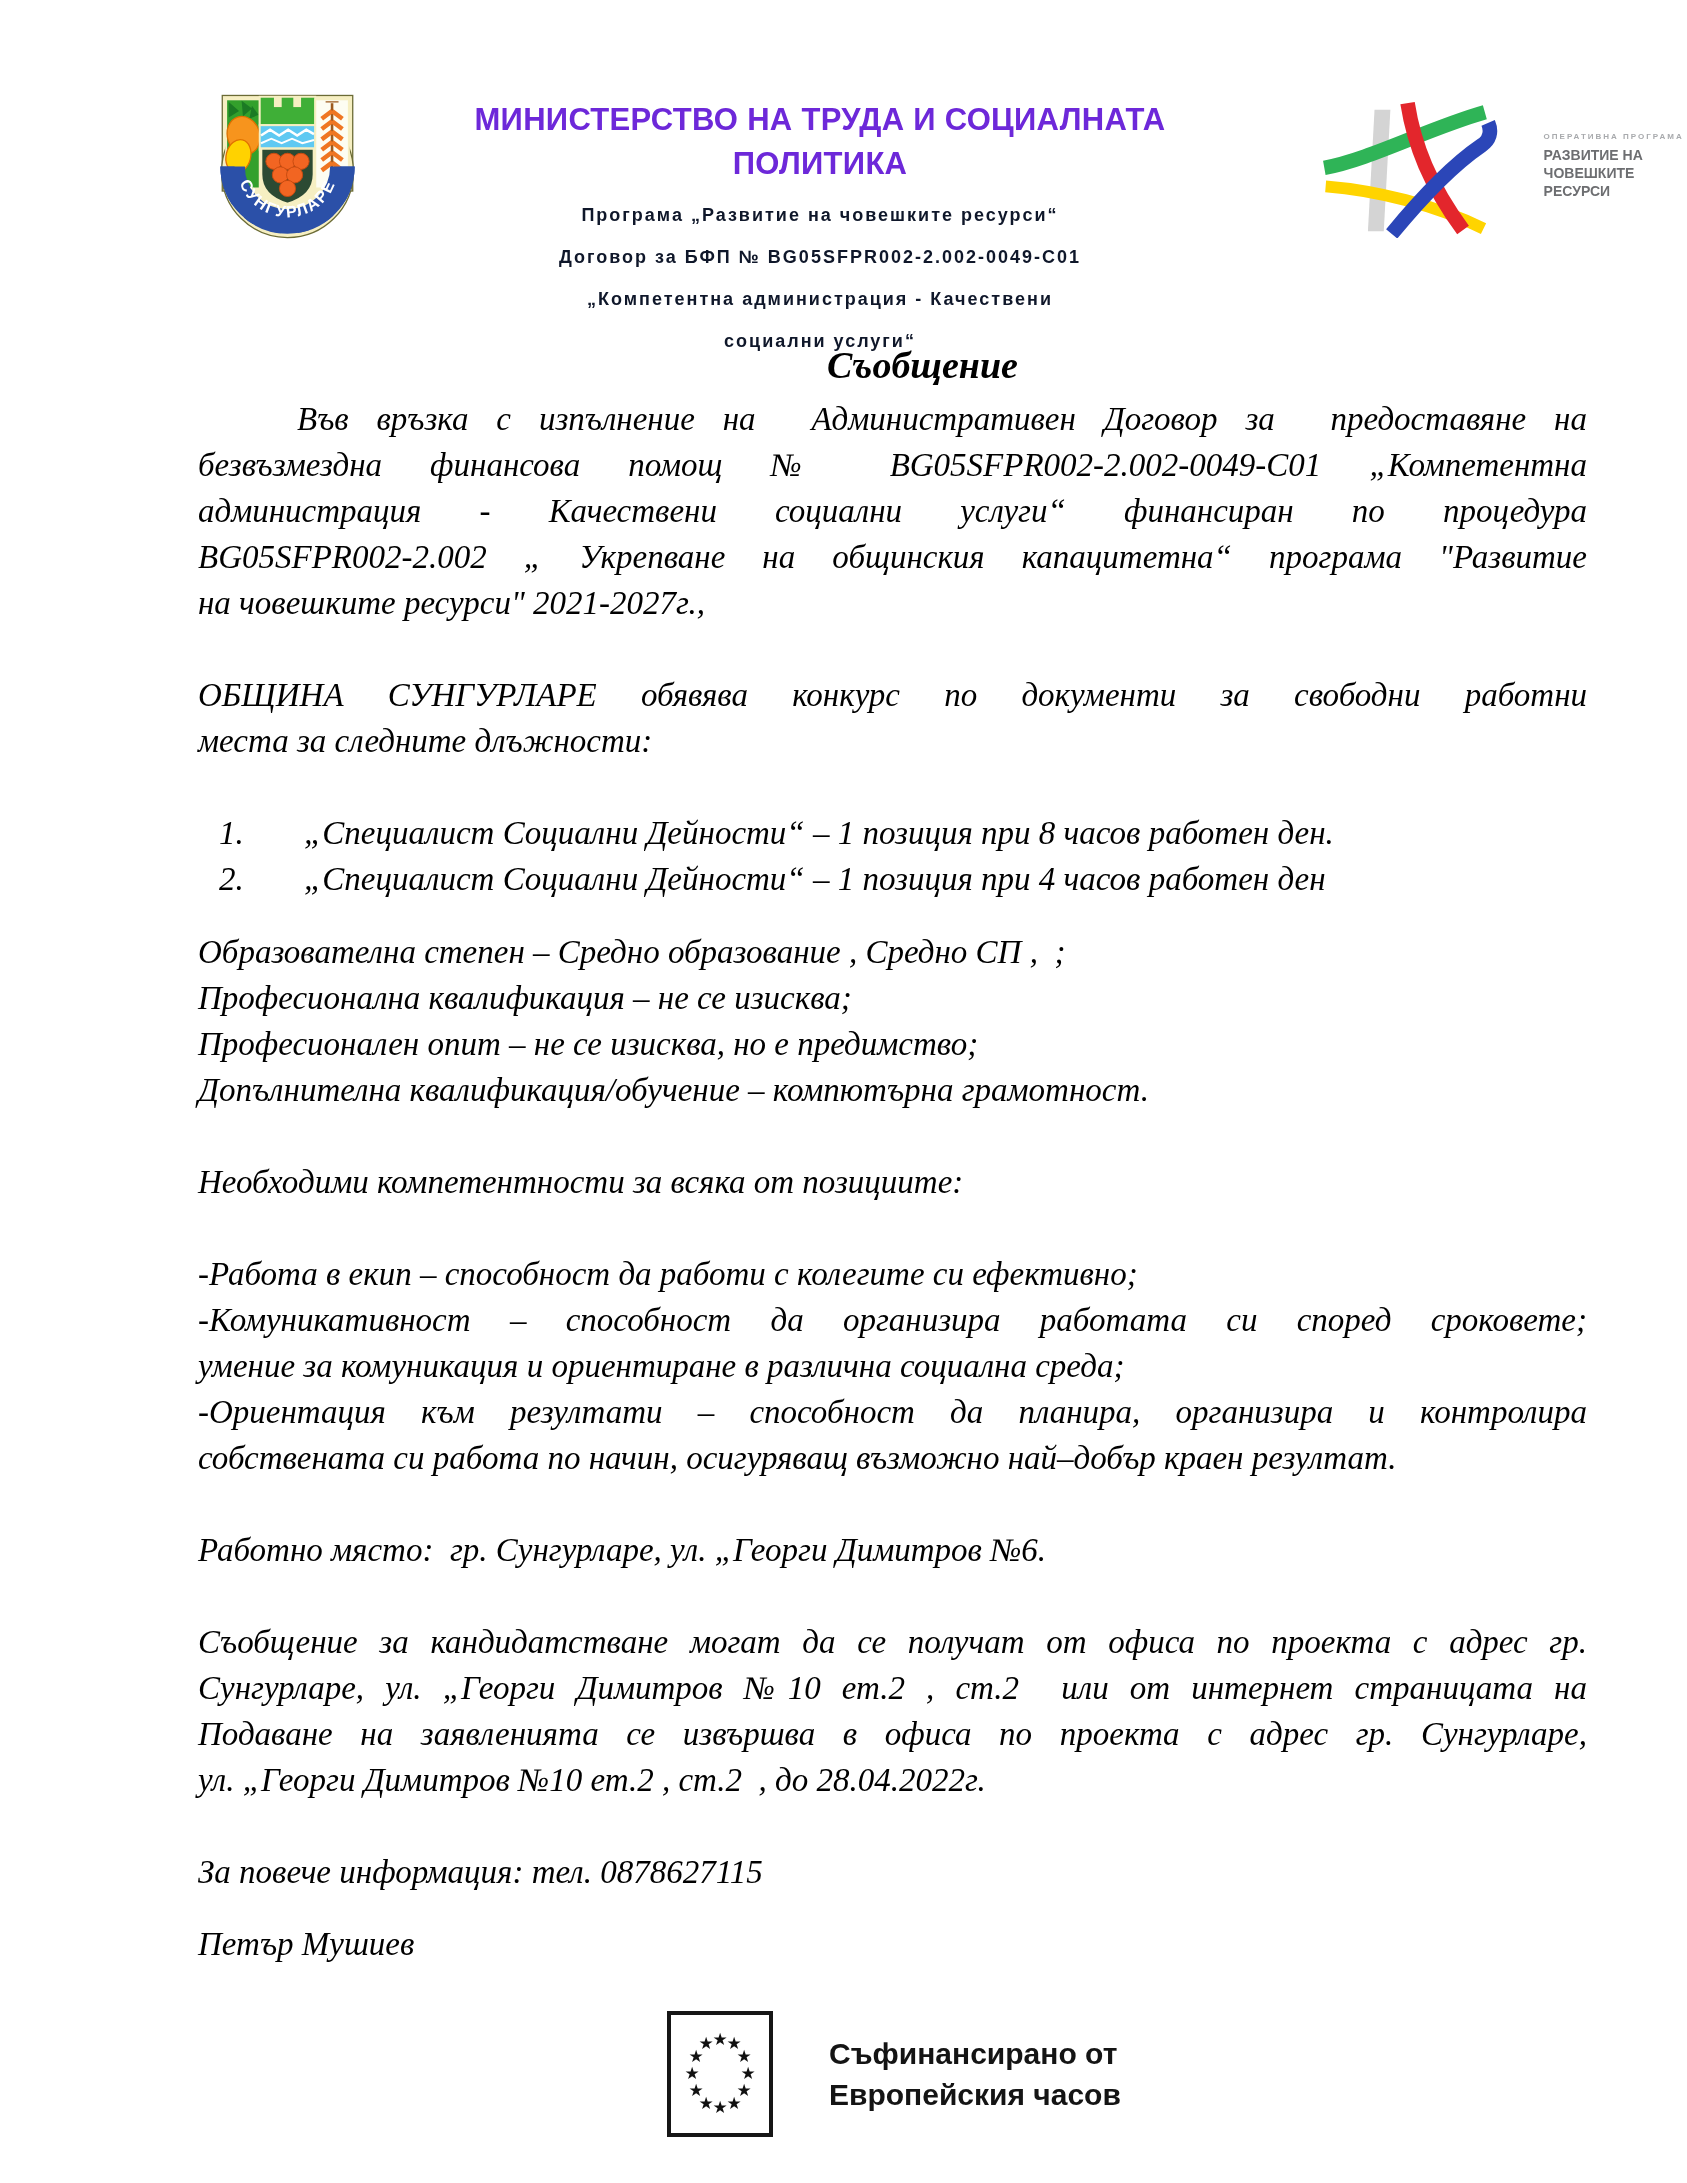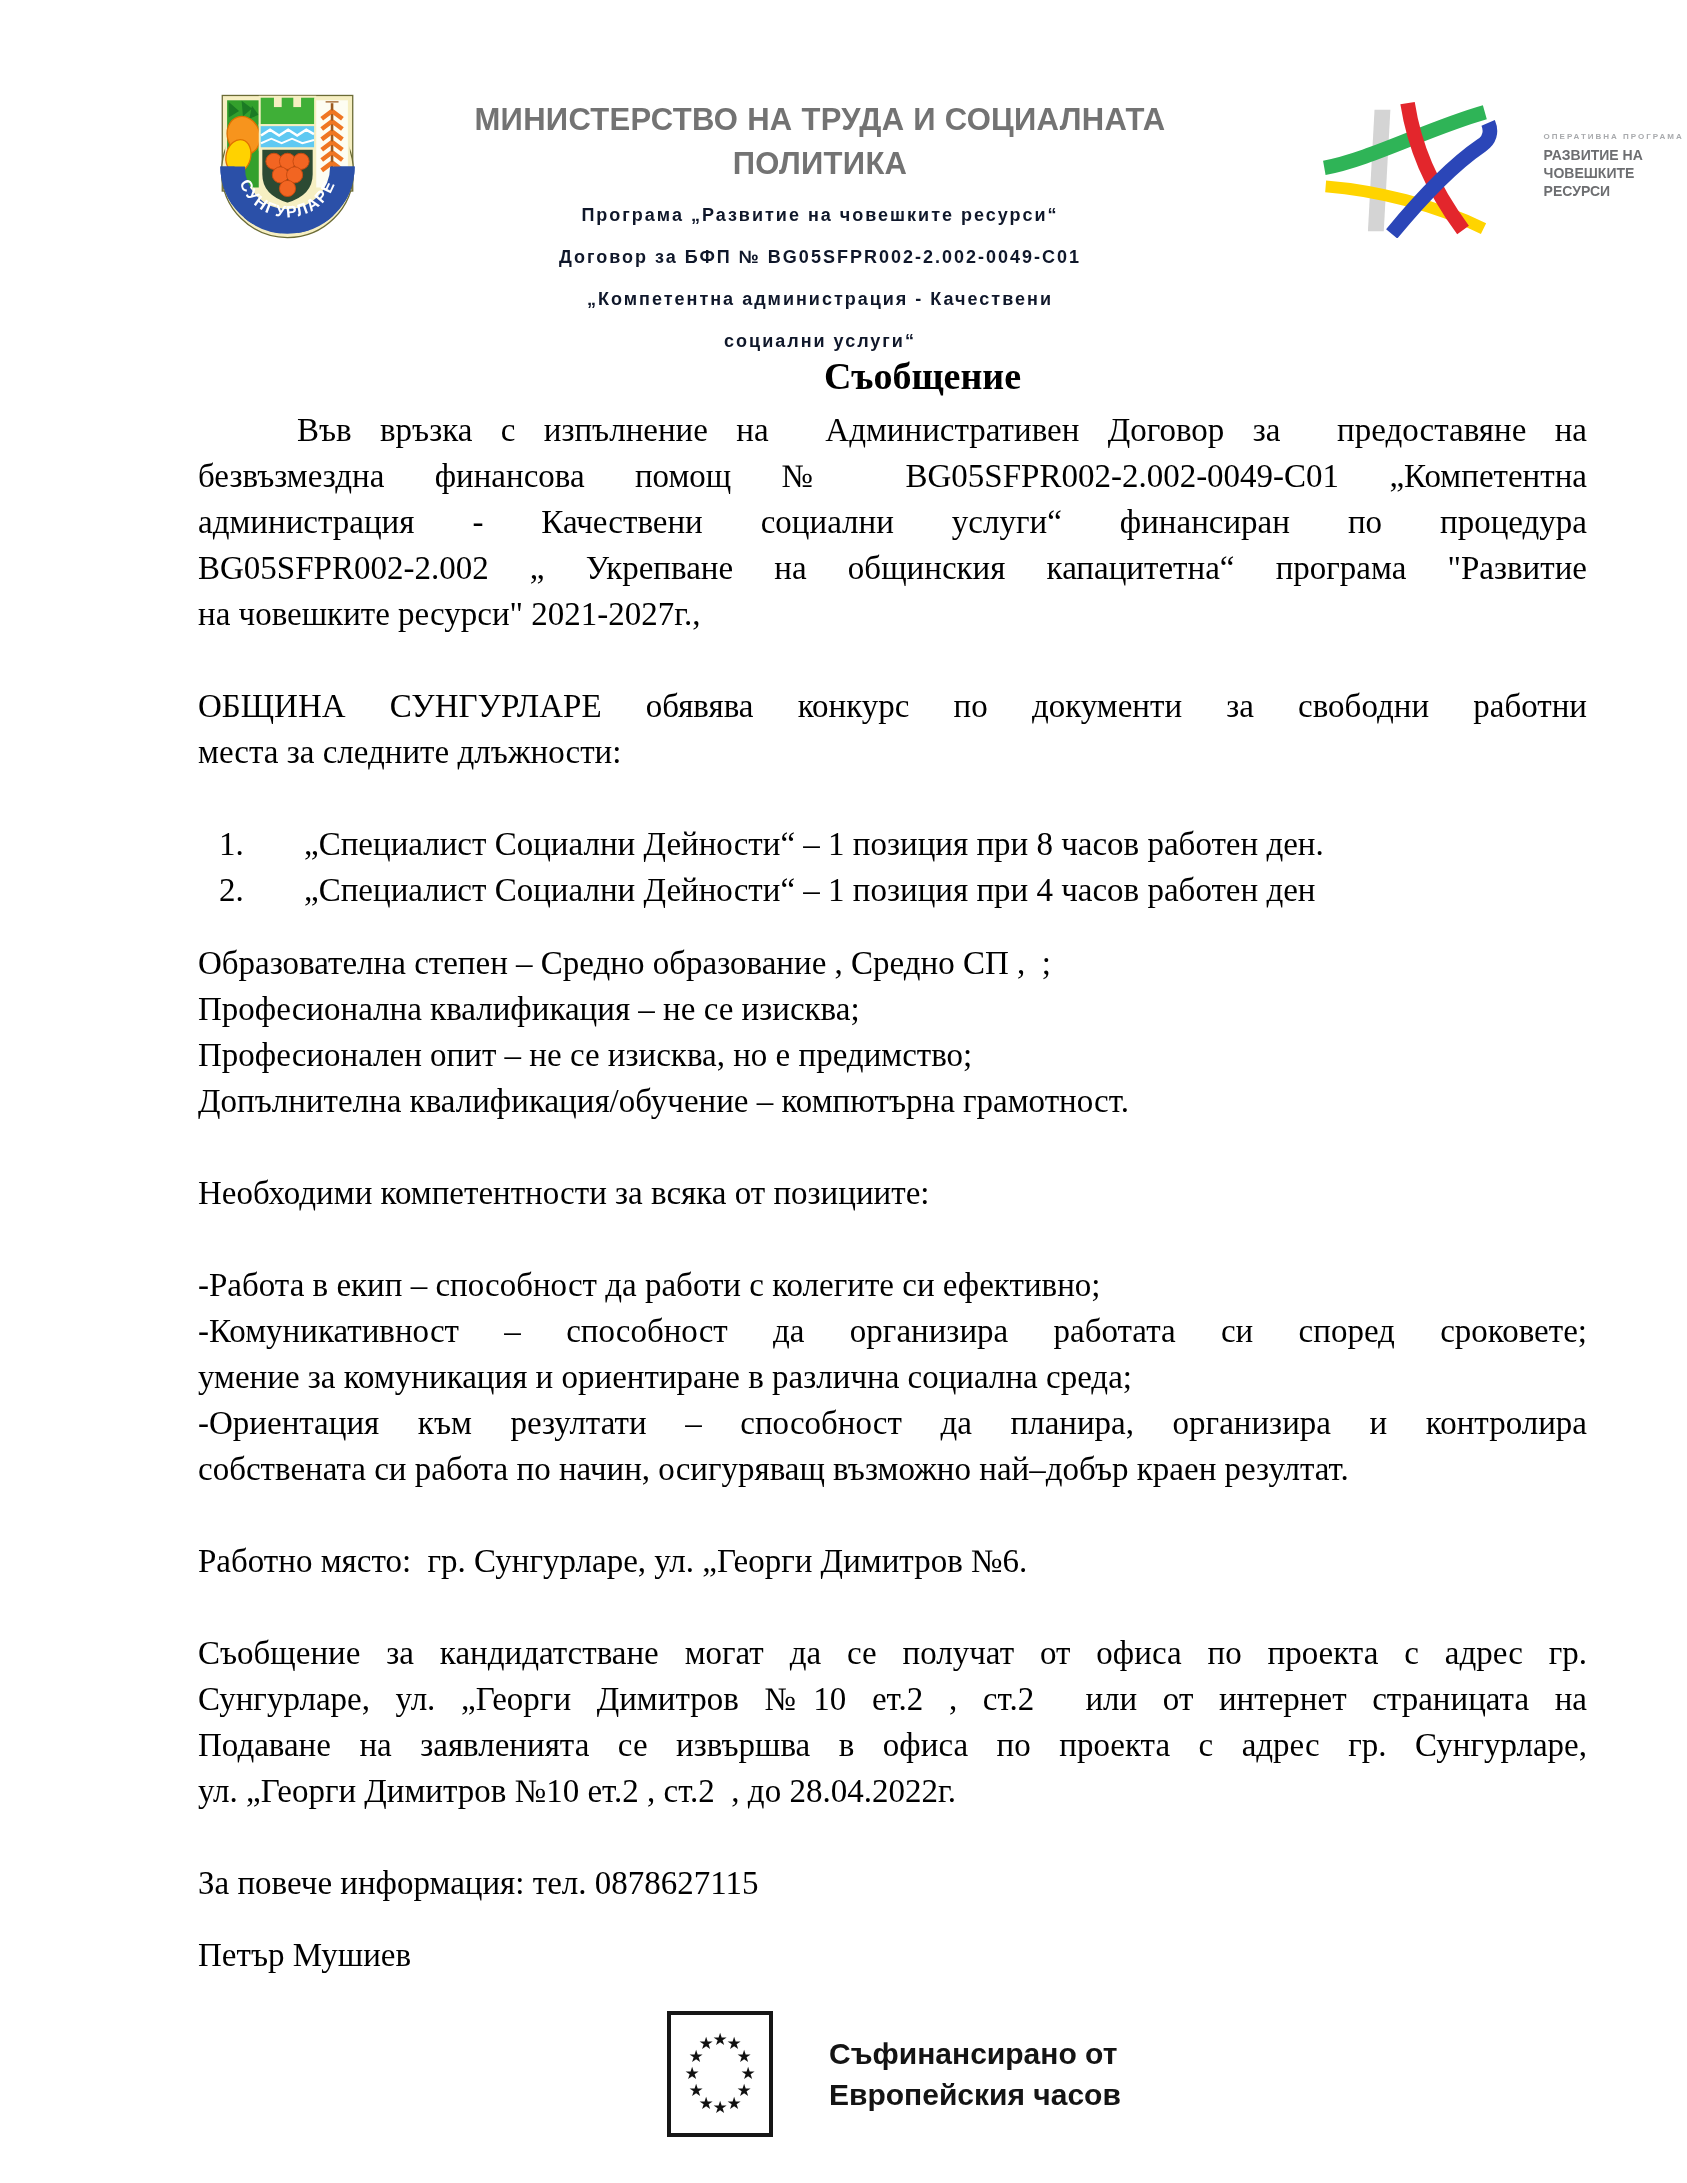--- a/index.html
+++ b/index.html
@@ -6,29 +6,29 @@
   body{
     width:1687px;height:2183px;position:relative;background:#ffffff;
     font-family:"Liberation Serif",serif;color:#000;
   }
   
   .logo-municipal{position:absolute;left:213px;top:89px;width:149px;height:155px;}
   .header-text{
     position:absolute;left:390px;top:98px;width:860px;text-align:center;
     font-family:"Liberation Sans",sans-serif;font-weight:bold;
   }
-  .ministry{font-size:31px;color:#737373;line-height:44px;margin-bottom:8px;letter-spacing:0.3px;}
+  .ministry{font-size:31px;color:#6d28d9;line-height:44px;margin-bottom:8px;letter-spacing:0.3px;}
   .hline{font-size:18px;color:#0f172a;letter-spacing:2px;line-height:42px;}
   .logo-op{position:absolute;left:1323px;top:99px;display:flex;align-items:flex-start;}
   .op-ribbons{width:218px;height:139px;}
   .op-text{padding-top:33px;margin-left:2.6px;font-family:"Liberation Sans",sans-serif;width:152px;}
   .op-l1{font-size:8px;letter-spacing:2px;color:#a8aaad;font-weight:bold;margin-bottom:5.3px;white-space:nowrap;}
   .op-l2{font-size:14px;font-weight:bold;color:#6d6e71;line-height:18px;}
   
-  .content{position:absolute;left:198px;top:346px;width:1389px;font-size:33px;line-height:46px;}
+  .content{position:absolute;left:198px;top:335px;width:1389px;font-size:33px;line-height:46px;font-style:italic;}
   .title{font-size:38px;font-weight:bold;text-align:center;text-indent:60px;line-height:61px;}
   .jl{text-align:justify;text-align-last:justify;}
   .ind{text-indent:99px;}
   .sp70{height:46px;}
   .sp40{height:26.5px;}
   .req-head{margin-left:107px;font-weight:bold;}
   .req-head .u{display:inline-block;border-bottom:3.3px solid #000;padding-bottom:1.3px;line-height:40px;}
   .li{display:flex;}
   .li-num{width:106px;padding-left:21px;box-sizing:border-box;flex:none;}
   .li-text{flex:1;}

